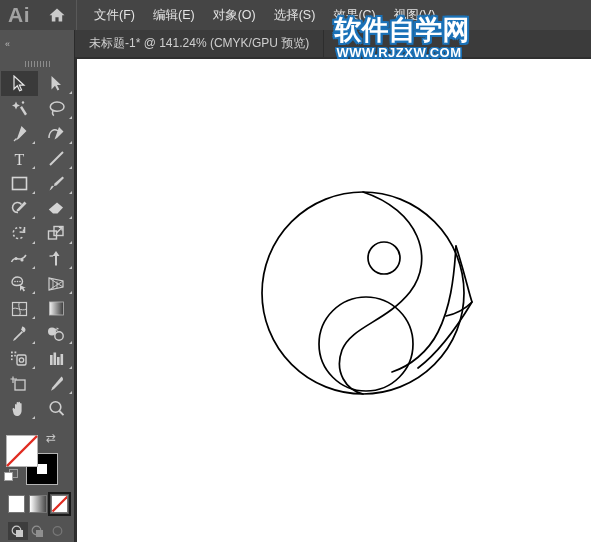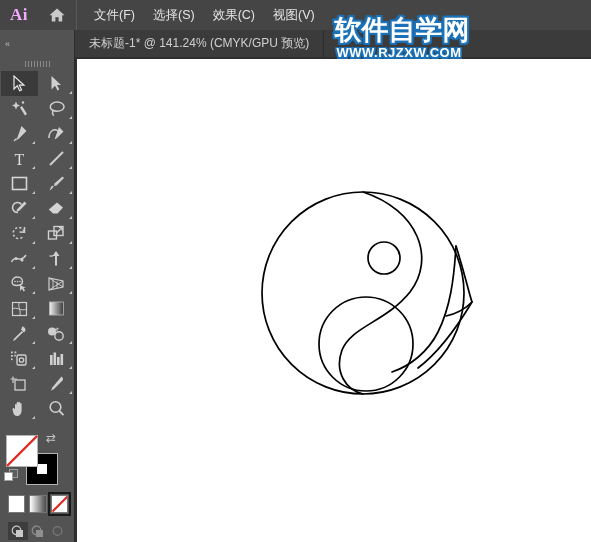--- a/index.html
+++ b/index.html
@@ -18,24 +18,24 @@
   
   .menubar {
     position: absolute; left: 0; top: 0;
     width: 591px; height: 30px;
     background: #454545;
     display: flex; align-items: center;
   }
   .ai-logo {
     width: 38px; height: 30px;
     display: flex; align-items: center; justify-content: center;
-    color: #f0abfc;
-    font-size: 17px; font-weight: bold;
+    color: #a3a3a3;
+    font-size: 21px; font-weight: bold;
     letter-spacing: 0.5px;
-    font-family: Liberation Serif, serif;
+    font-family: Liberation Sans, sans-serif;
   }
   .home-btn {
     width: 38px; height: 30px;
     display: flex; align-items: center; justify-content: center;
   }
   .home-btn svg { display:block; }
   .menu-div {
     width: 1px; height: 30px;
     background: #595959;
     margin-right: 8px;
@@ -261,20 +261,22 @@
   <div class="menubar">
     <div class="ai-logo">Ai</div>
     <div class="home-btn">
       <svg width="18" height="16" viewBox="0 0 18 16" aria-hidden="true">
         <path d="M9 1.5 L16.5 8.2 H14.2 V14.5 H10.6 V10.2 H7.4 V14.5 H3.8 V8.2 H1.5 Z" fill="#c9c9c9"></path>
       </svg>
     </div>
     <div class="menu-div"></div>
     <div class="menu-items">
       <div class="menu-item">文件(F)</div>
+      <div class="menu-item">编辑(E)</div>
+      <div class="menu-item">对象(O)</div>
       <div class="menu-item">选择(S)</div>
       <div class="menu-item">效果(C)</div>
       <div class="menu-item">视图(V)</div>
     </div>
   </div>
 
   <div class="tabbar">
     <div class="tab-collapse">«</div>
     <div class="doc-tab">未标题-1* @ 141.24% (CMYK/GPU 预览)</div>
   </div>

